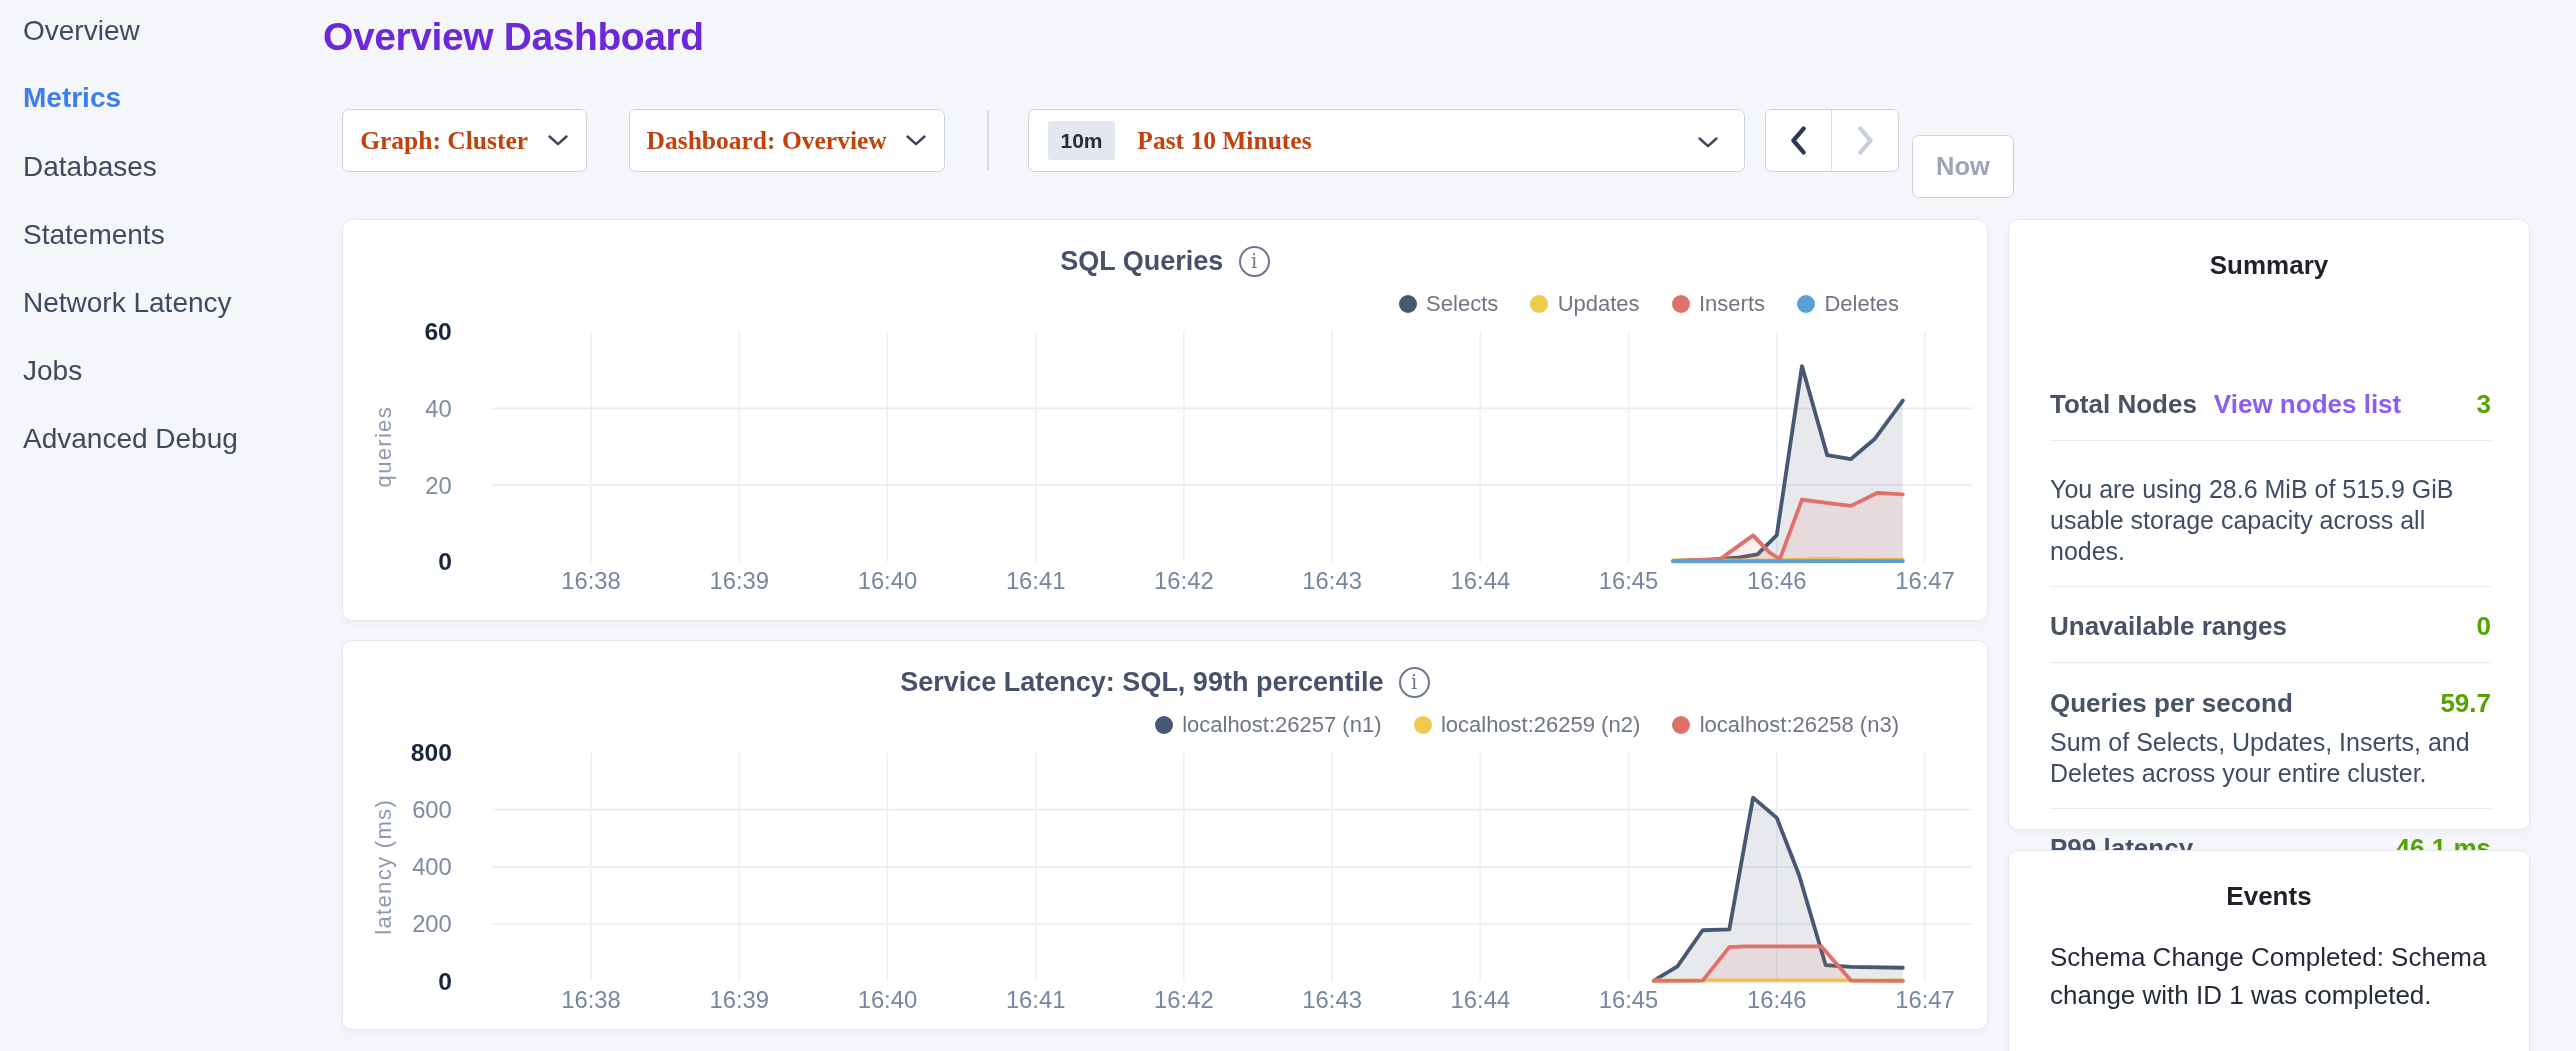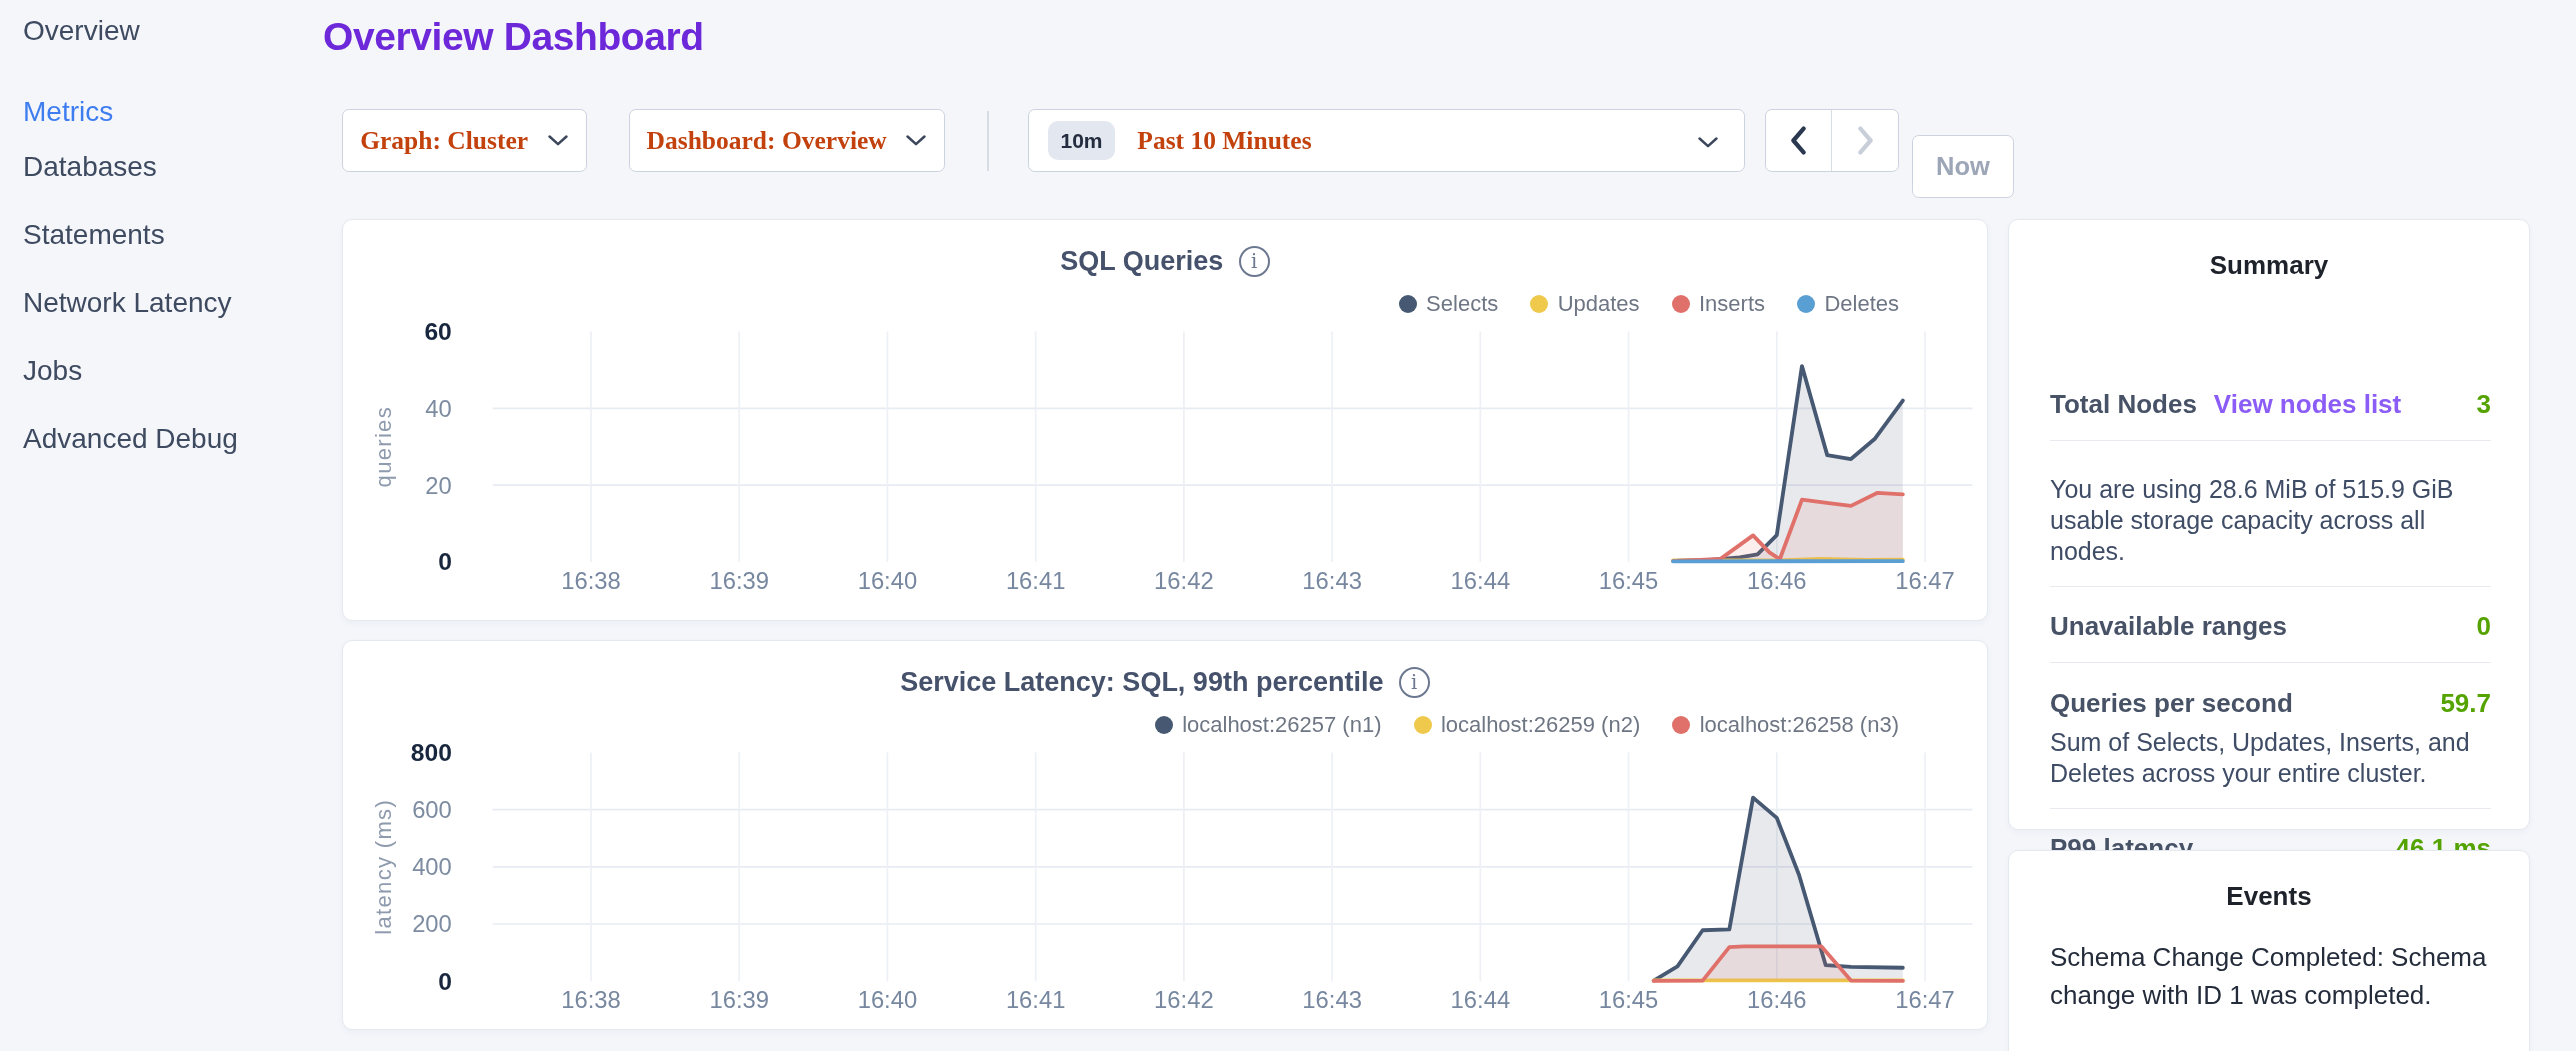--- a/index.html
+++ b/index.html
@@ -10,21 +10,21 @@
     font-family:"Liberation Sans", sans-serif;
     color:#242c3d;
     overflow:hidden;
   }
   
   .sidebar-item {
     position:absolute; left:23px;
     font-size:28px; line-height:32px;
     color:#3e4a60; cursor:pointer; white-space:nowrap;
   }
-  .sidebar-item.active { color:#3e7df0; font-weight:400;margin-top:14px; }
+  .sidebar-item.active { color:#3e7df0; font-weight:700; }
 
   
   .page-title {
     position:absolute; left:323px; top:14.5px;
     font-size:39px; font-weight:700; color:#6d28d9; letter-spacing:-0.4px;
   }
 
   
   .ctl {
     position:absolute; top:109px; height:63px;
@@ -32,21 +32,21 @@
     display:flex; align-items:center; cursor:pointer;
   }
   .ctl-label { font-size:25.5px; font-weight:700; color:#c2410c; white-space:nowrap;font-family:Liberation Serif, serif; }
   .chev { margin-left:18.7px; }
   .vdivider {
     position:absolute; left:987px; top:111px; width:1.7px; height:60px;
     background:#d8dce5;
   }
   .range-badge {
     margin-left:18.7px; margin-right:22px;
-    background:#e3e7ef; border-radius:10px;
+    background:#e3e7ef; border-radius:3px;
     padding:7.7px 12.8px;
     font-size:21px; font-weight:700; color:#242d3f;
   }
   .sel-chev { position:absolute; right:25.5px; top:25.5px; }
   .pn-half {
     width:66px; height:100%;
     display:flex; align-items:center; justify-content:center; cursor:pointer;
   }
   .pn-half:first-child { border-right:1.7px solid #d9dde5; }
   .now-btn { justify-content:center;margin-top:26px; }

